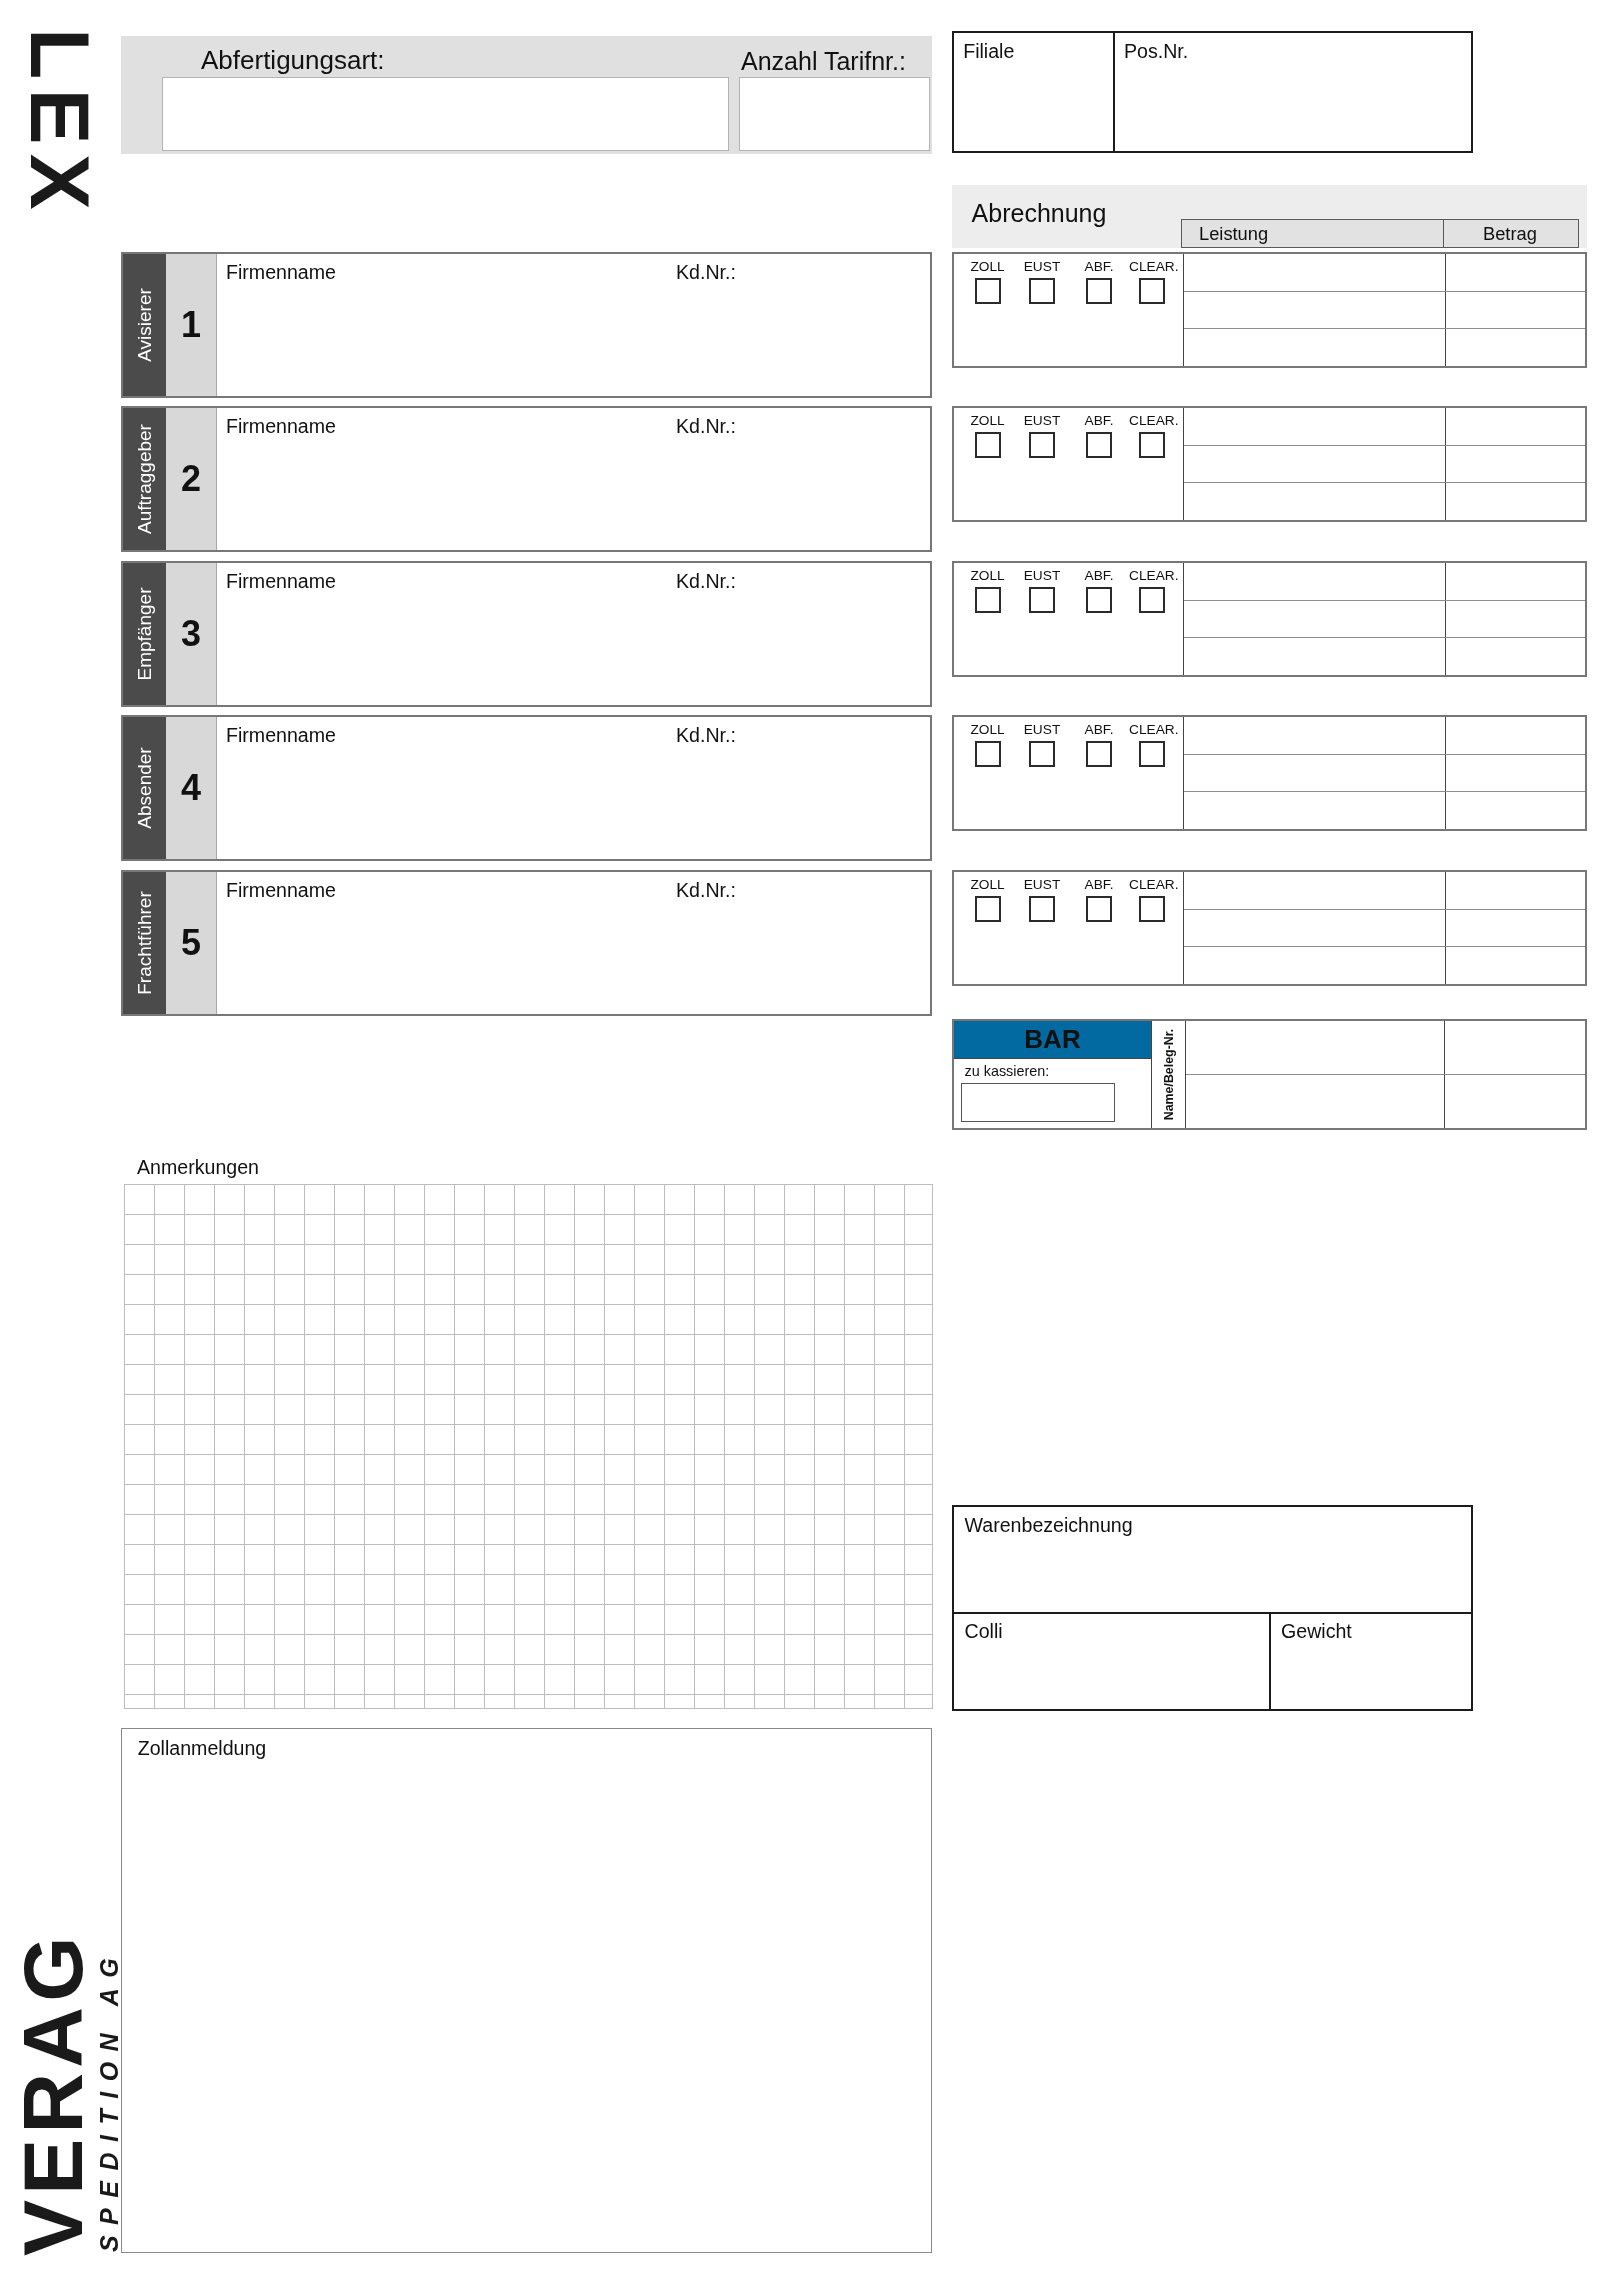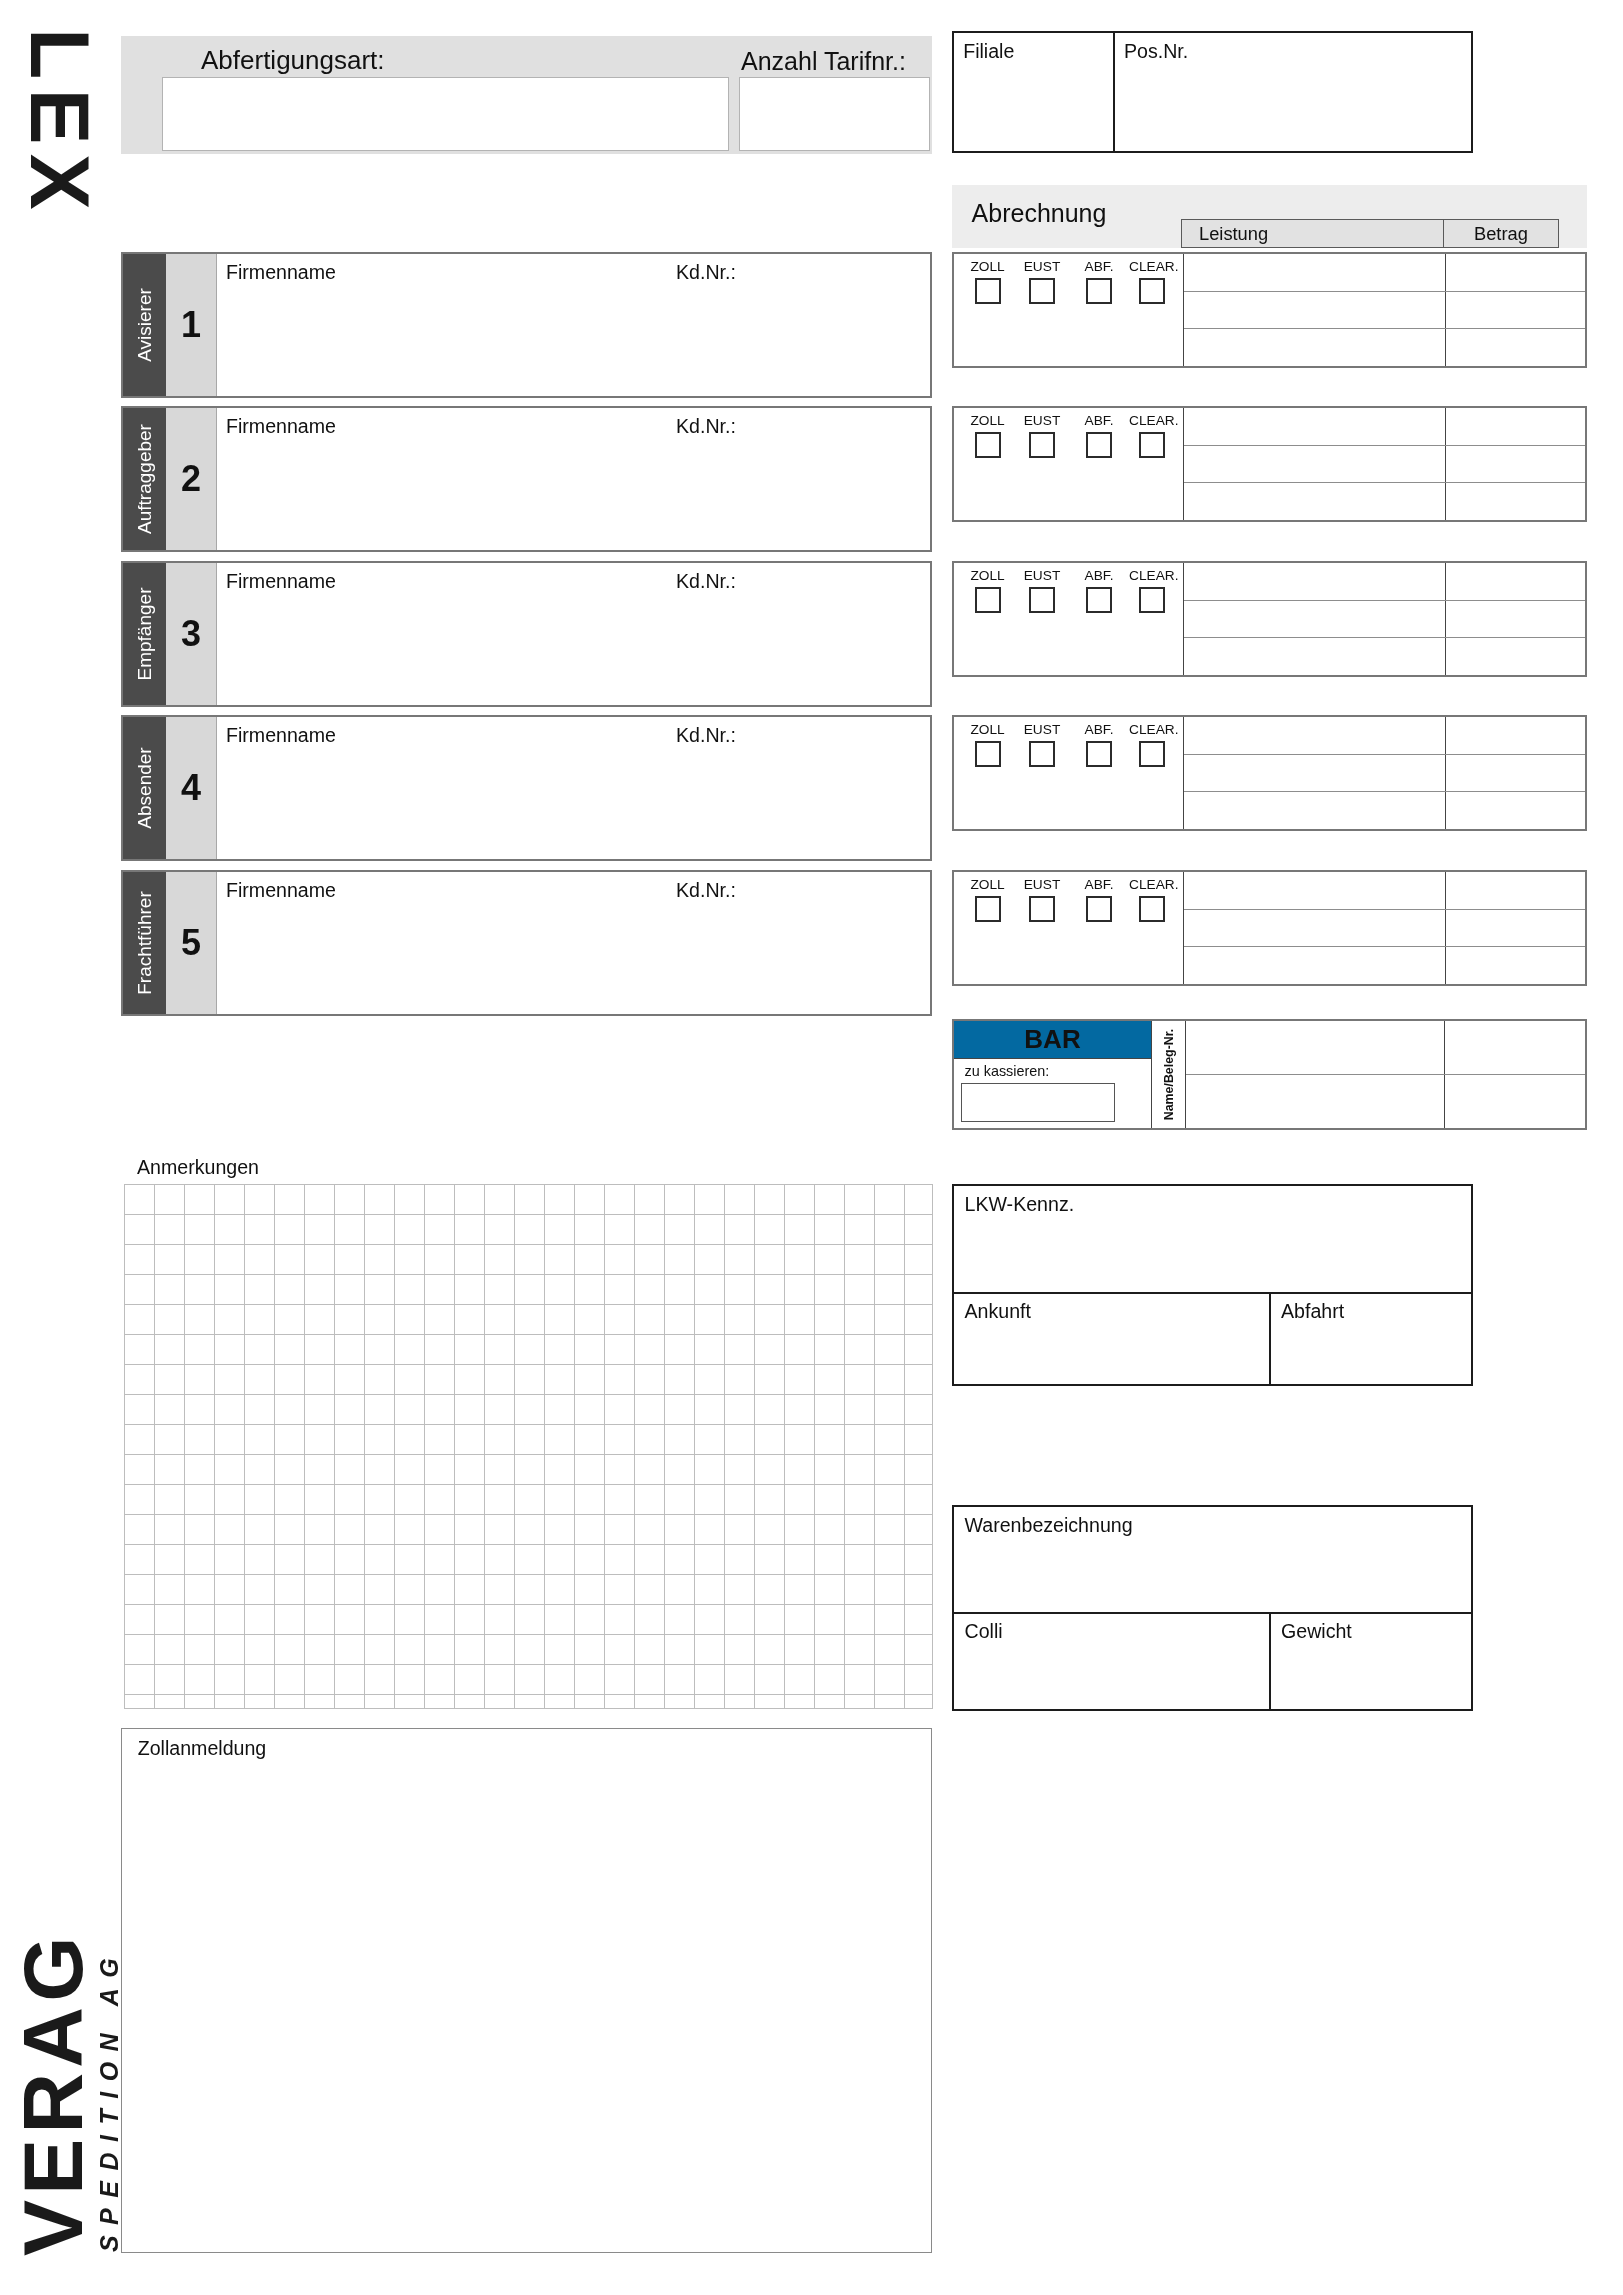--- a/index.html
+++ b/index.html
@@ -29,21 +29,21 @@
   .hline { position:absolute; left:0; right:0; border-top:2px solid #1c1c1c; }
   .vline { position:absolute; border-left:2px solid #1c1c1c; }
   .fill-area { position:absolute; }
 
   
   .abr-head { position:absolute; left:952px; top:185px; width:635px; height:63px; background:#ededed; }
   .abr-title { position:absolute; left:19.6px; top:14.4px; font-size:25px; }
   .colhead { position:absolute; top:34px; height:29.4px; background:#e2e2e2; border:1.3px solid #5a5a5a;
              font-size:18.3px; display:flex; align-items:center; }
   .colhead-l { left:229px; width:263px; padding-left:17px; }
-  .colhead-b { left:491px; width:116px; padding-left:30px; }
+  .colhead-b { left:491px; width:136px; padding-left:39px; }
 
   
   .party { position:absolute; left:121px; width:811px; height:146px; border:2px solid #777; background:#fff; }
   .role-strip { position:absolute; left:0; top:0; width:43px; height:100%; background:#4b4b4b; }
   .vrole { position:absolute; left:0; top:142px; width:142px; height:43px;
            transform-origin:0 0; transform:rotate(-90deg);
            display:flex; align-items:center; justify-content:center; color:#fff; font-size:19px; }
   .num-cell { position:absolute; left:43px; top:0; width:51px; height:100%; background:#d8d8d8;
               border-right:1.3px solid #a8a8a8; display:flex; align-items:center; justify-content:center;
               font-size:36px; font-weight:bold; }
@@ -343,30 +343,20 @@
       <div class="abr-row">
           <div class="cell-lb"></div>
           <div class="cell-b"></div>
         </div>
     </div>
   </div>
 
   <div class="anm-label">Anmerkungen</div>
   <div class="anm-grid"></div>
 
-  <div class="blackbox" style="top:1184px; height:202px;">
-    <div class="box-label">LKW-Kennz.</div>
-    <div class="fill-area" style="left:0; top:33px; right:0; height:73px;"></div>
-    <div class="hline" style="top:106px;"></div>
-    <div class="vline" style="left:315px; top:106px; bottom:0;"></div>
-    <div class="box-label" style="left:10.5px; top:114px;">Ankunft</div>
-    <div class="box-label" style="left:327px; top:114px;">Abfahrt</div>
-    <div class="fill-area" style="left:0; top:140px; width:315px; bottom:0;"></div>
-    <div class="fill-area" style="left:317px; top:140px; right:0; bottom:0;"></div>
-  </div>
 
   <div class="blackbox" style="top:1505px; height:206px;">
     <div class="box-label">Warenbezeichnung</div>
     <div class="fill-area" style="left:0; top:33px; right:0; height:72px;"></div>
     <div class="hline" style="top:105px;"></div>
     <div class="vline" style="left:315px; top:105px; bottom:0;"></div>
     <div class="box-label" style="left:10.5px; top:113px;">Colli</div>
     <div class="box-label" style="left:327px; top:113px;">Gewicht</div>
     <div class="fill-area" style="left:0; top:139px; width:315px; bottom:0;"></div>
     <div class="fill-area" style="left:317px; top:139px; right:0; bottom:0;"></div>

